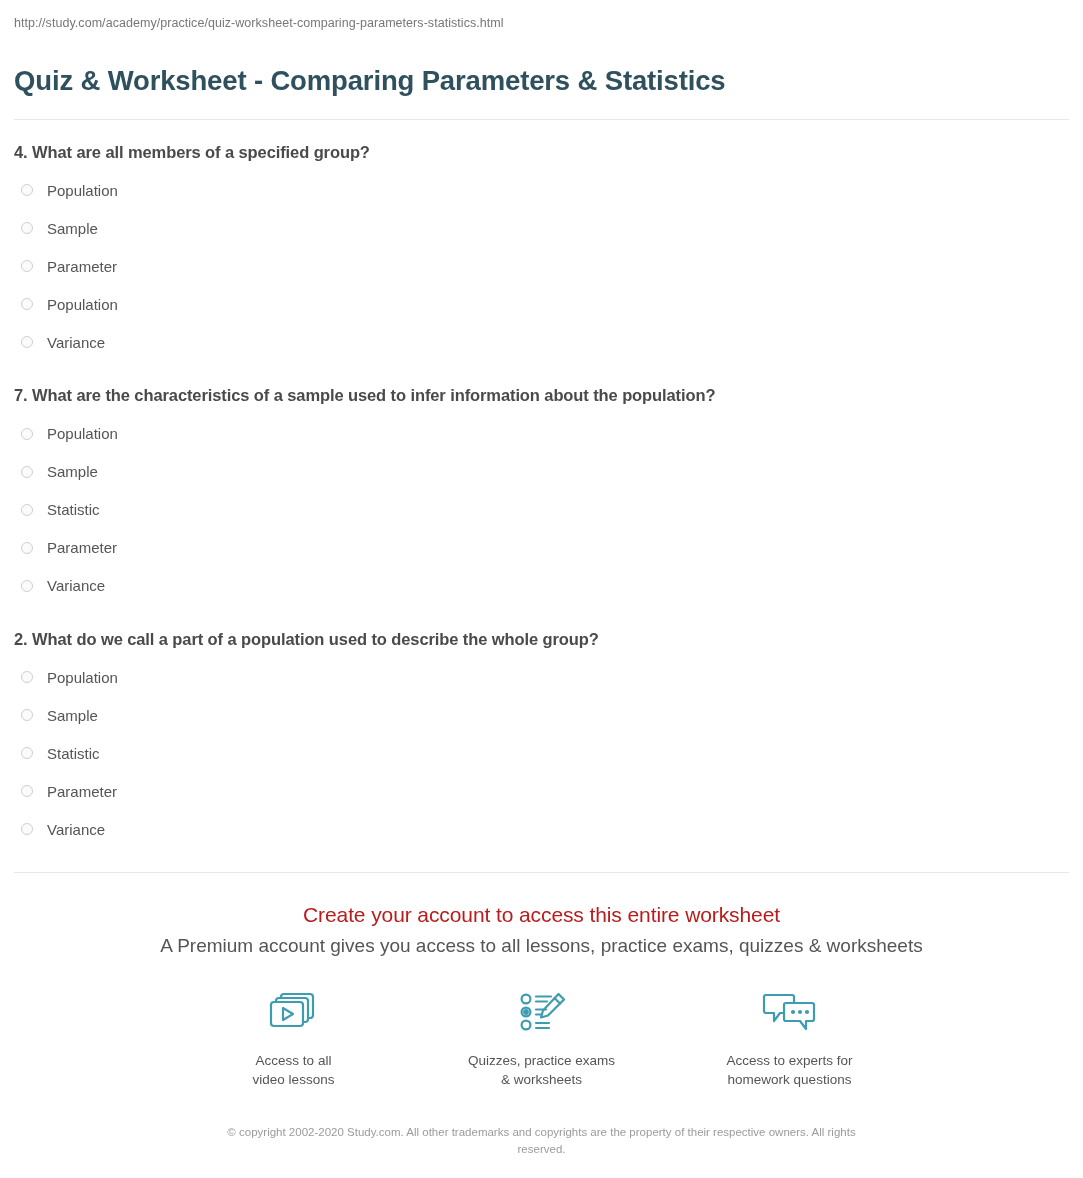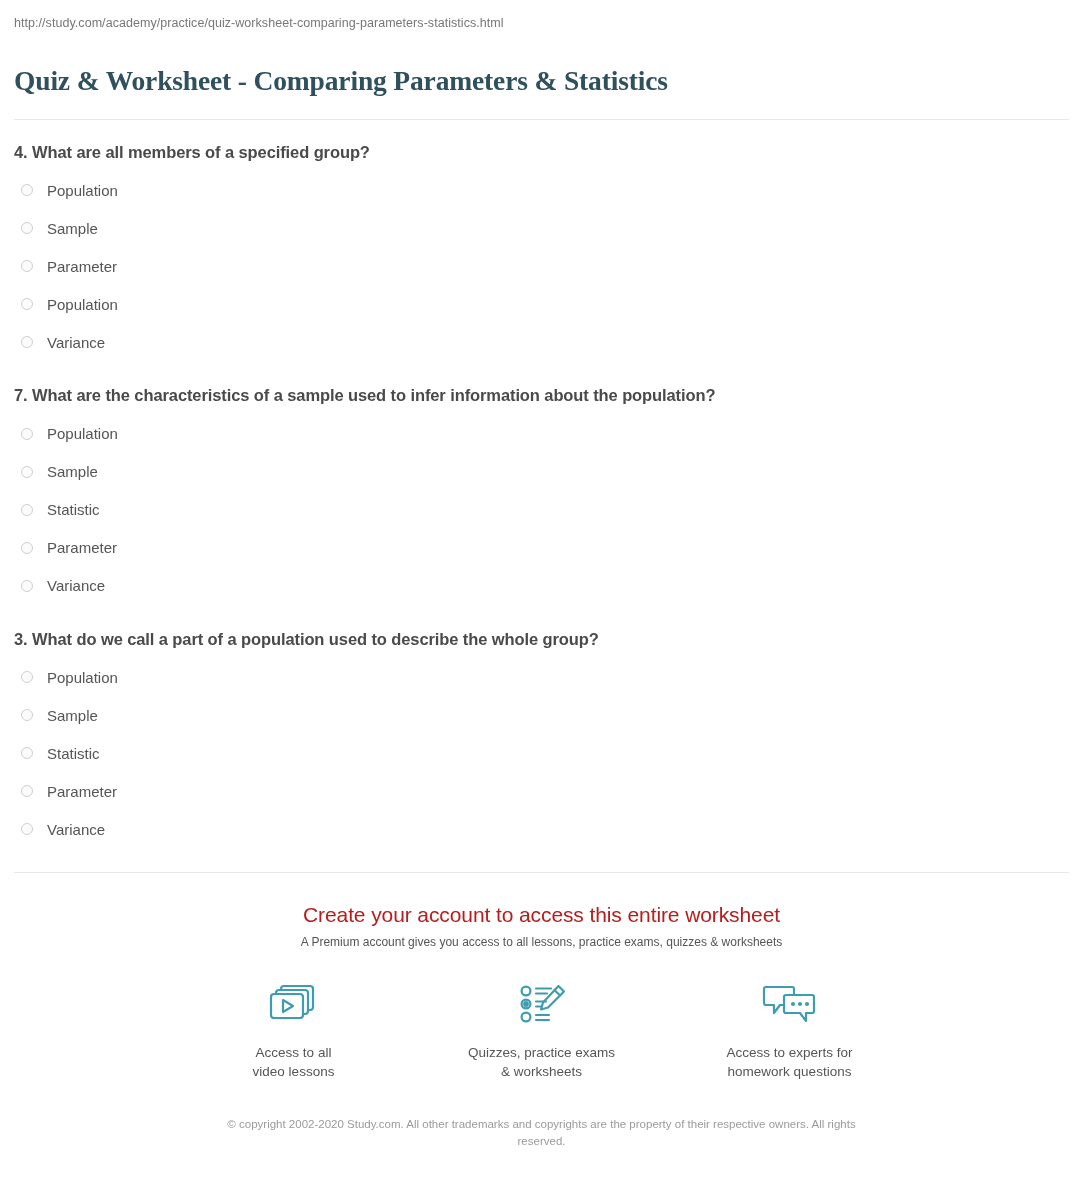--- a/index.html
+++ b/index.html
@@ -50,21 +50,20 @@
   .logo-dot { color: #f08a24; }
 
   
   .title {
     font-size: 27.5px;
     font-weight: bold;
     color: #2f505d;
     letter-spacing: -0.15px;
     margin: 18px 0 0 0;
     line-height: 1.2;
-    font-family: Liberation Serif, serif;
   }
   .divider {
     height: 1px;
     background: #e8e8e8;
     margin: 22px 0 0 0;
   }
 
   
   .questions { padding-top: 22px; }
   .question-block { margin-bottom: 24px; }
@@ -100,21 +99,21 @@
   
   .cta { padding-top: 30px; text-align: center; }
   .cta-title {
     font-size: 21px;
     color: #b91c1c;
     font-weight: normal;
     margin: 0;
     letter-spacing: -0.1px;
   }
   .cta-sub {
-    font-size: 12px;
+    font-size: 19px;
     color: #555555;
     margin: 8px 0 0 0;
   }
 
   .features {
     display: flex;
     justify-content: center;
     gap: 78px;
     margin-top: 32px;
   }
@@ -202,21 +201,21 @@
           <span class="option-label">Parameter</span>
         </li>
         <li class="option">
           <span class="radio"></span>
           <span class="option-label">Variance</span>
         </li>
       </ul>
     </div>
 
     <div class="question-block">
-      <p class="question-text">3. What do we call a part of a population used to describe the whole group?</p>
+      <p class="question-text">2. What do we call a part of a population used to describe the whole group?</p>
       <ul class="options">
         <li class="option">
           <span class="radio"></span>
           <span class="option-label">Population</span>
         </li>
         <li class="option">
           <span class="radio"></span>
           <span class="option-label">Sample</span>
         </li>
         <li class="option">

